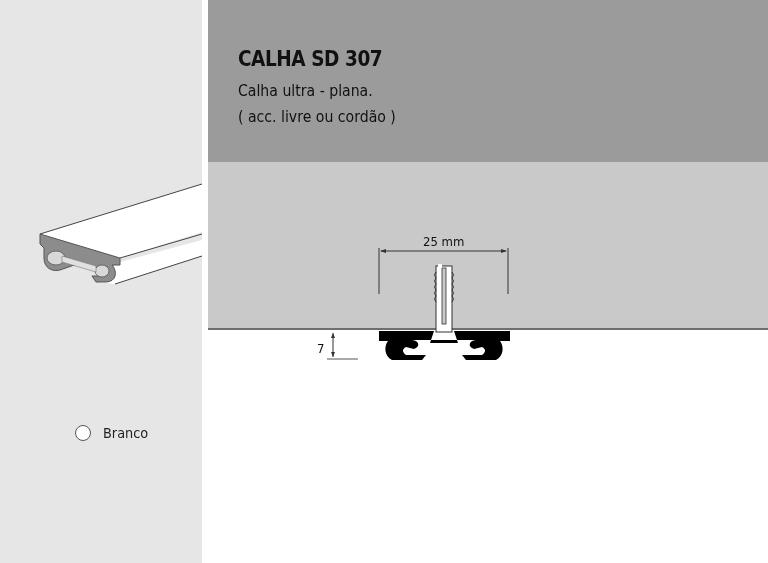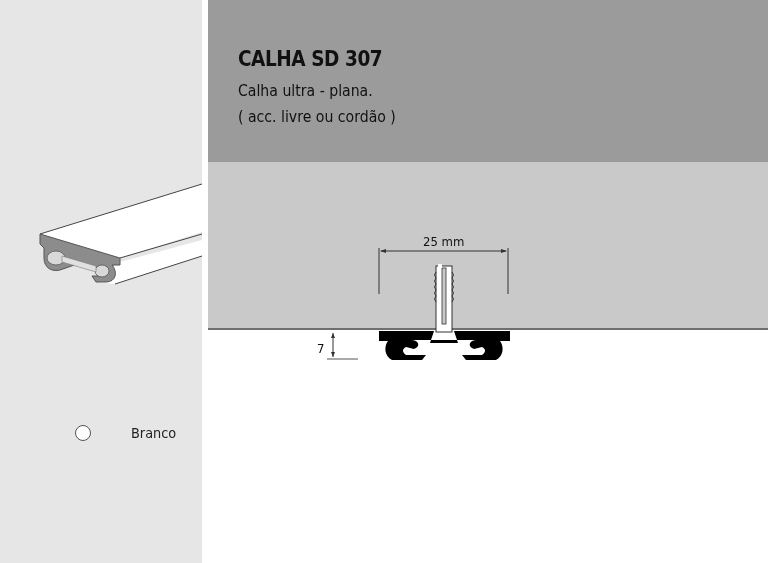--- a/index.html
+++ b/index.html
@@ -43,21 +43,20 @@
     .product-illustration { position: absolute; left: 0; top: 170px; }
     .diagram { position: absolute; left: 0; top: 0; }
     .dim-label {
       position: absolute; font-size: 13px; color: #111;
       font-family: "DejaVu Sans", sans-serif;
       transform: scaleX(0.9); transform-origin: left top;
     }
     .color-option {
       position: absolute; left: 75px; top: 425px; display: flex; align-items: center;
       cursor: pointer;
-      gap: 28px;
     }
     .swatch {
       width: 16px; height: 16px; border-radius: 50%;
       background: #ffffff; border: 1px solid #555; box-sizing: border-box;
     }
     .swatch-label {
       margin-left: 12px; font-size: 14px; color: #222;
       font-family: "DejaVu Sans", sans-serif;
       transform: scaleX(0.92); transform-origin: left center;
     }

